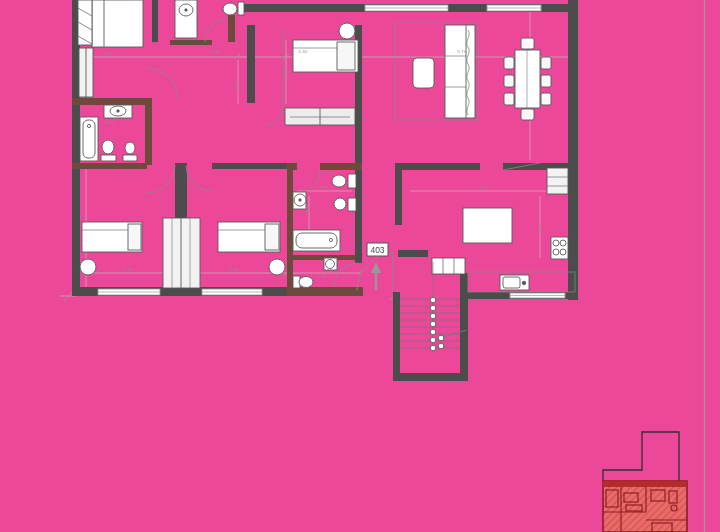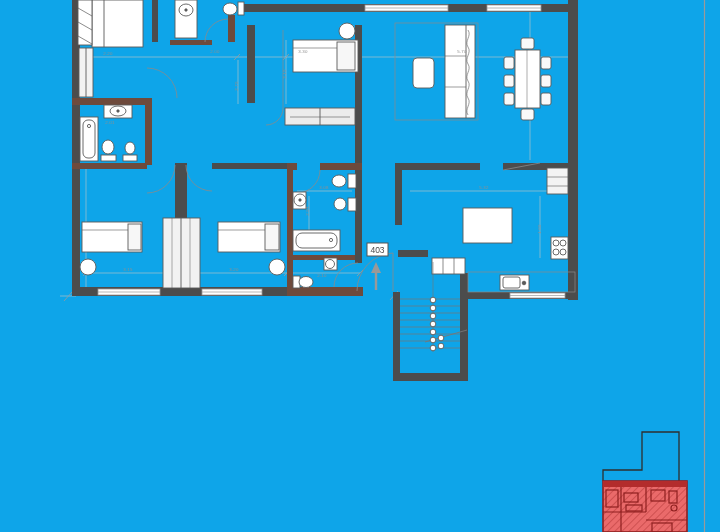--- a/index.html
+++ b/index.html
@@ -1,16 +1,16 @@
 <!DOCTYPE html>
 <html><head>
 <meta charset="utf-8">
 <style>
   html,body{margin:0;padding:0;background:#ffffff;}
-  .page{position:relative;width:720px;height:532px;background:#0ea5e9;overflow:hidden;
+  .page{position:relative;width:720px;height:532px;background:#ec4899;overflow:hidden;
         font-family:"Liberation Sans", sans-serif;}
   svg{display:block;}
   text{font-family:"Liberation Sans", sans-serif;}
   .dim{font-size:4.4px;fill:#8f8f8f;letter-spacing:.2px;}
   .unit{font-size:8.5px;fill:#4a4a4a;}
 </style>
 </head>
 <body>
 
 <div class="page">

